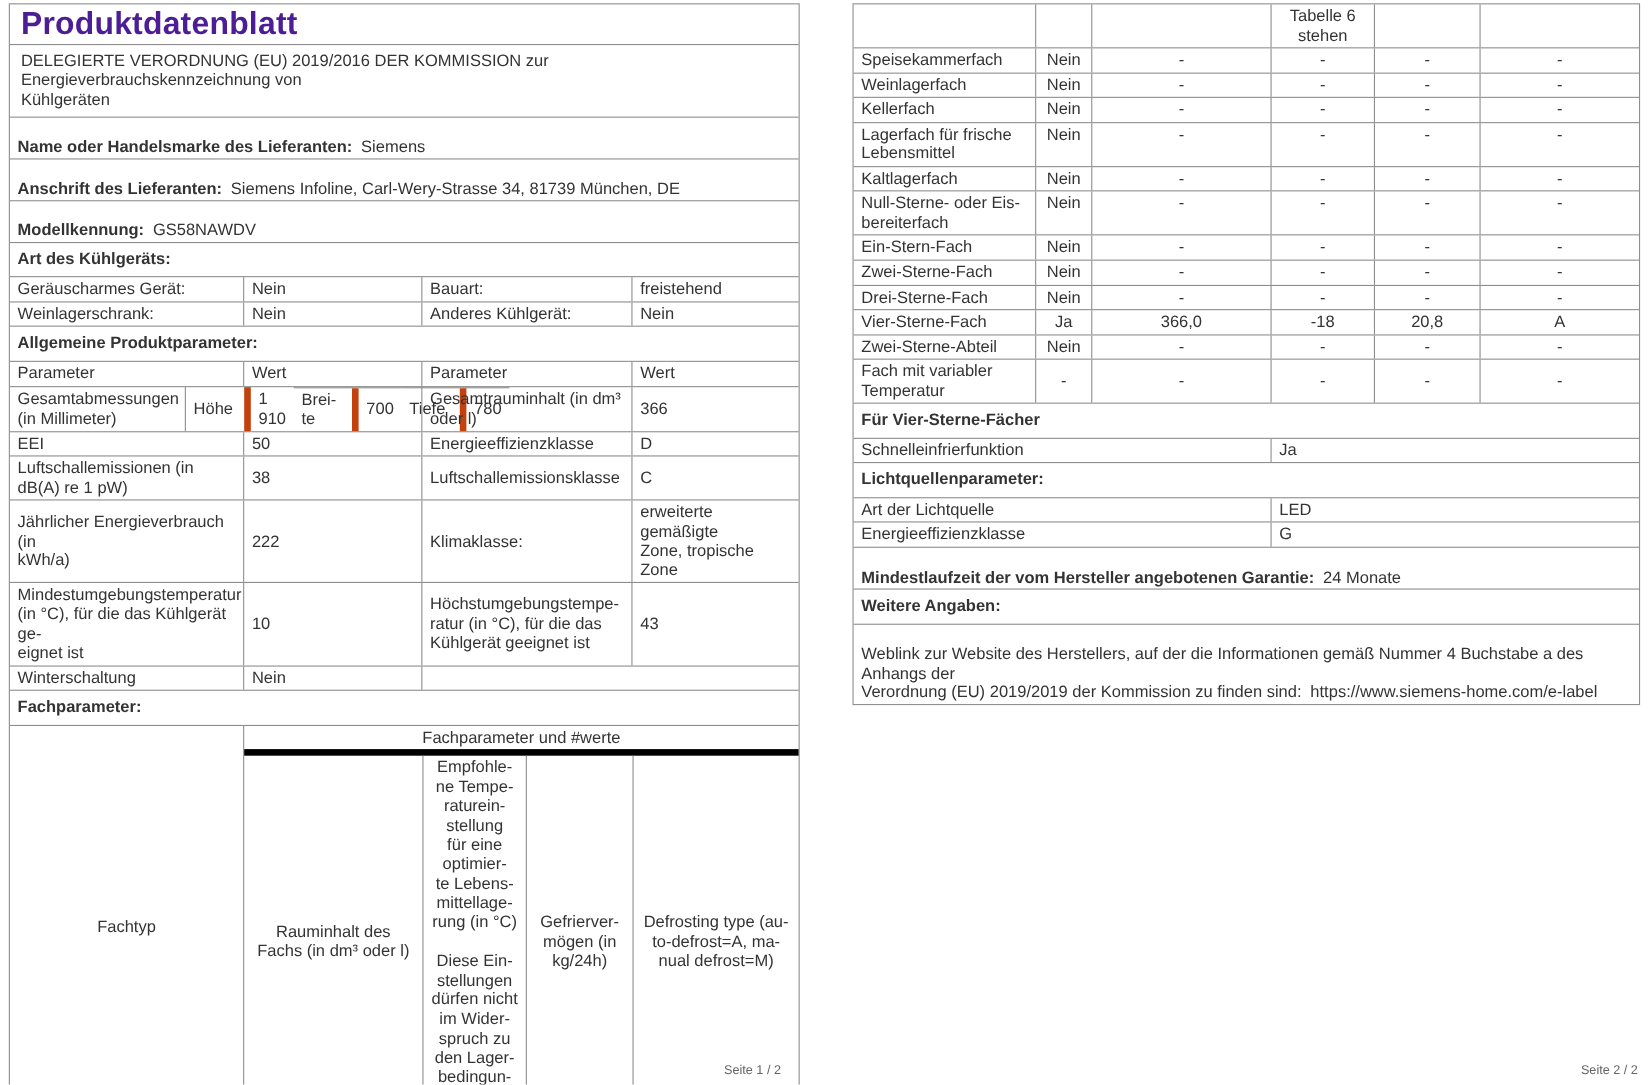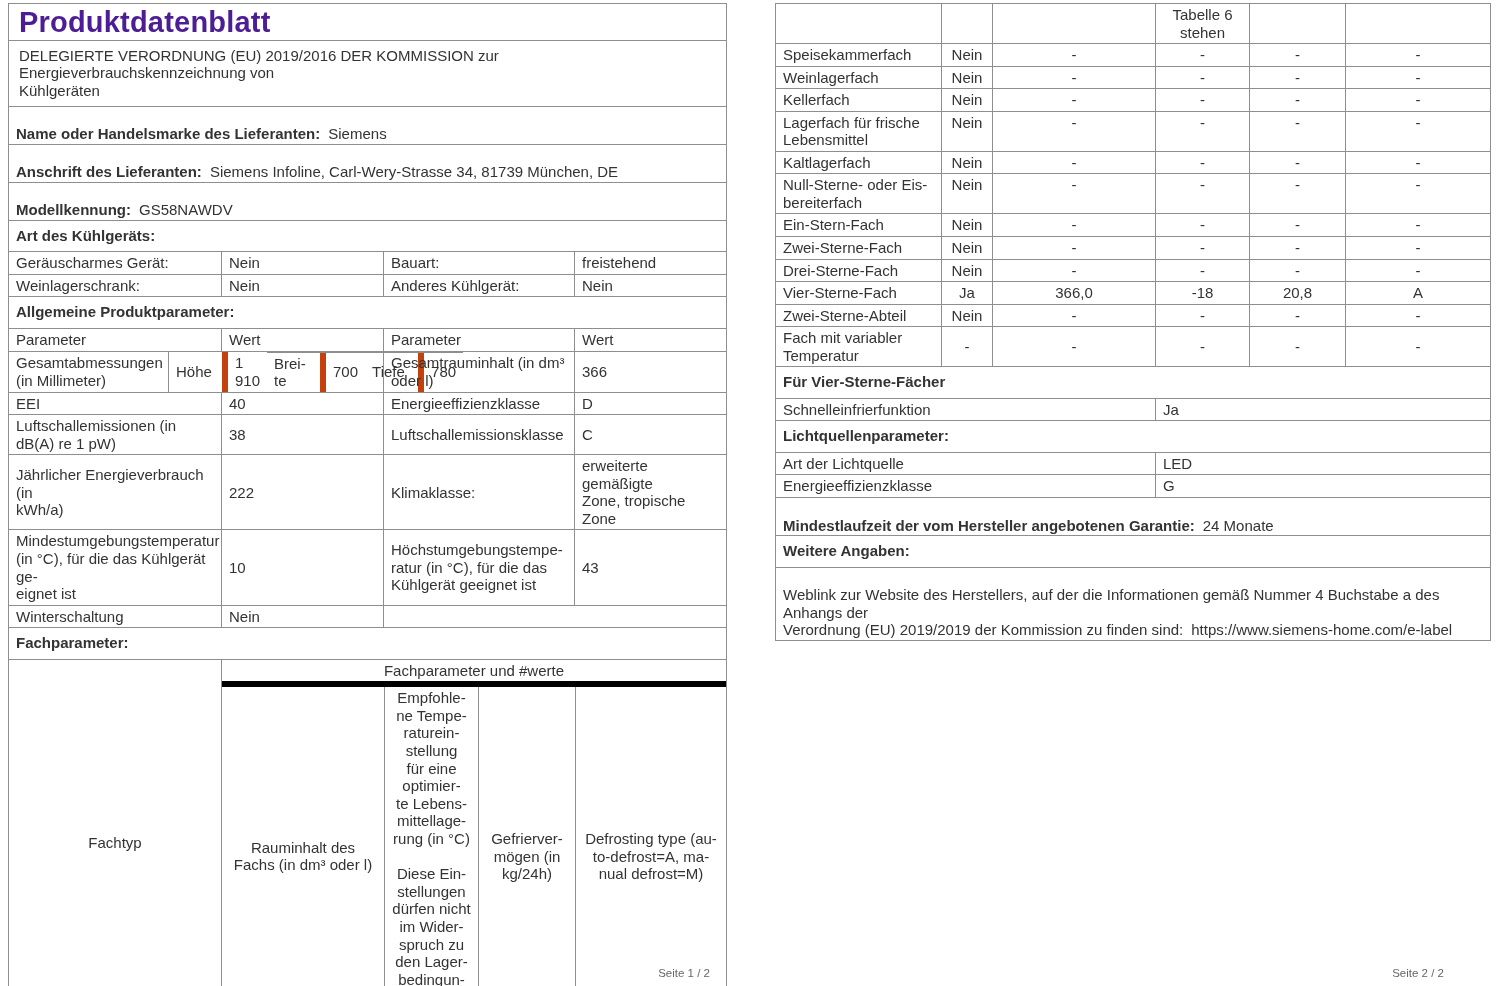--- a/index.html
+++ b/index.html
@@ -32,21 +32,21 @@
   .fthead{border-bottom:6px solid #000000;padding:2px 7px;text-align:center;}
   .ftcols{display:flex;flex:1;align-items:stretch;}
   .ftcols .c{justify-content:center;}
   .ftcols .c:first-child{border-left:0;}
   .ftc2{width:162px;} .ftc3{width:94px;line-height:17.6px;} .ftc4{width:97px;}
   
   .p2a{width:165px;} .p2b{width:51px;} .p2c{width:163px;} .p2d{width:94px;} .p2e{width:96px;}
   .p2lbl{width:379px;}
   .pagenum{position:absolute;top:967px;font-size:11.5px;color:#666;text-align:right;}
   #pn1{left:512px;width:198px;}
-  #pn2{left:1246px;width:198px;}
+  #pn2{left:1291px;width:198px;}
 </style>
 </head>
 <body>
 
 <div class="page" id="page1">
 
   <div class="r">
     <div class="c full" style="padding:3px 10px 1px 10px;">
       <span class="title">Produktdatenblatt</span>
     </div>
@@ -122,21 +122,21 @@
         <div class="c dv">780</div>
       </div>
     </div>
     <div class="c p1c3">Gesamtrauminhalt (in dm³
 oder l)</div>
     <div class="c full">366</div>
   </div>
 
   <div class="r">
     <div class="c p1c1">EEI</div>
-    <div class="c p1c2">40</div>
+    <div class="c p1c2">50</div>
     <div class="c p1c3">Energieeffizienzklasse</div>
     <div class="c full">D</div>
   </div>
 
   <div class="r">
     <div class="c p1c1">Luftschallemissionen (in
 dB(A) re 1 pW)</div>
     <div class="c p1c2">38</div>
     <div class="c p1c3">Luftschallemissionsklasse</div>
     <div class="c full">C</div>

